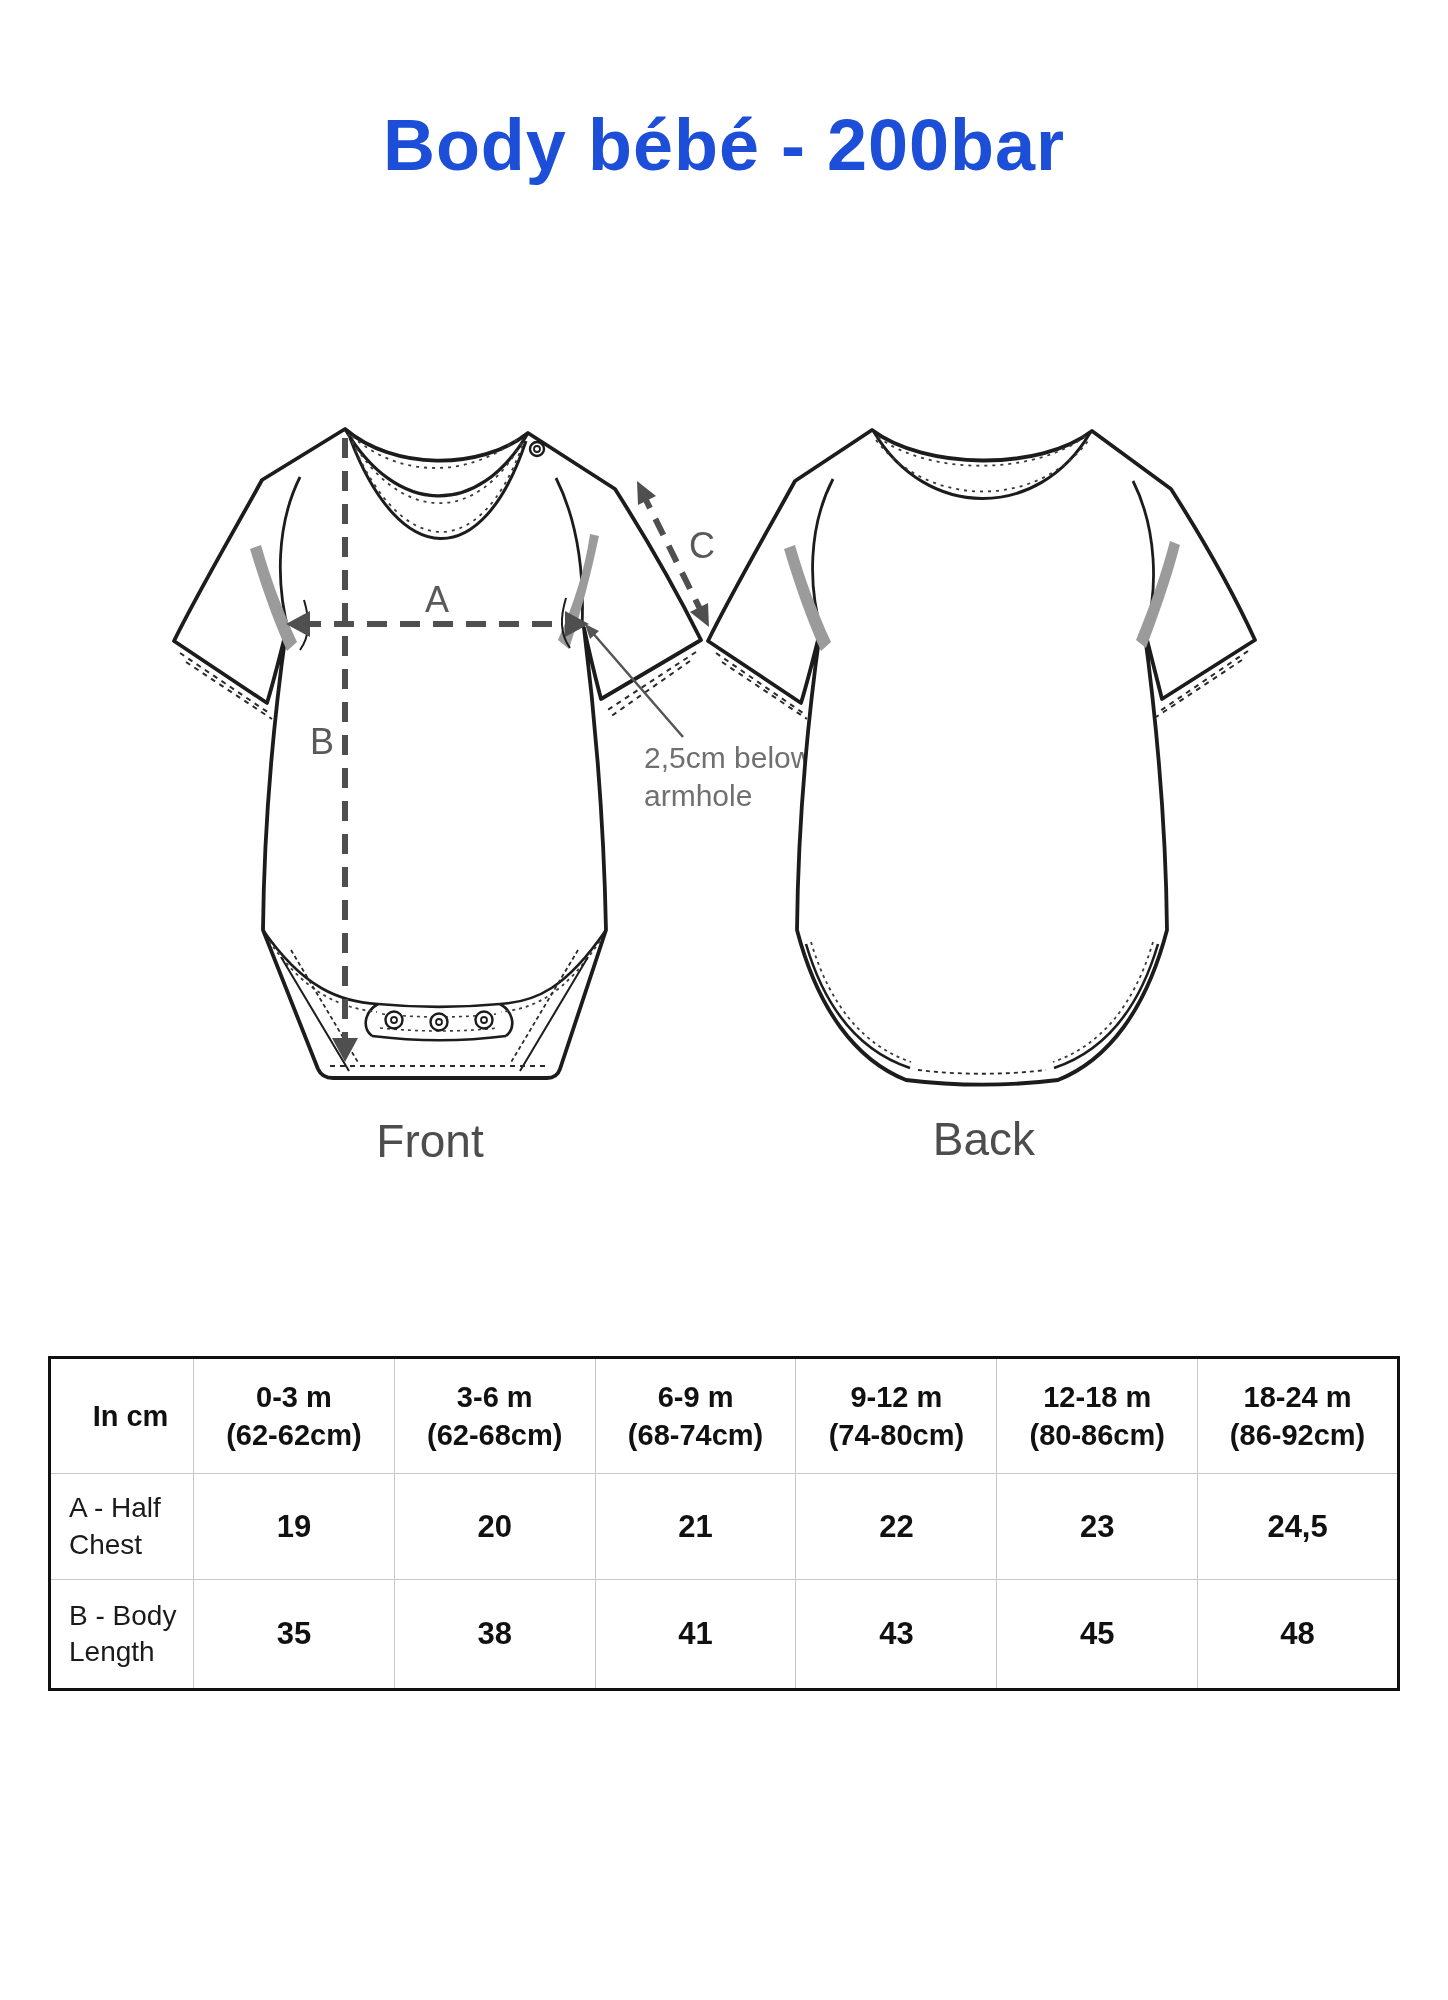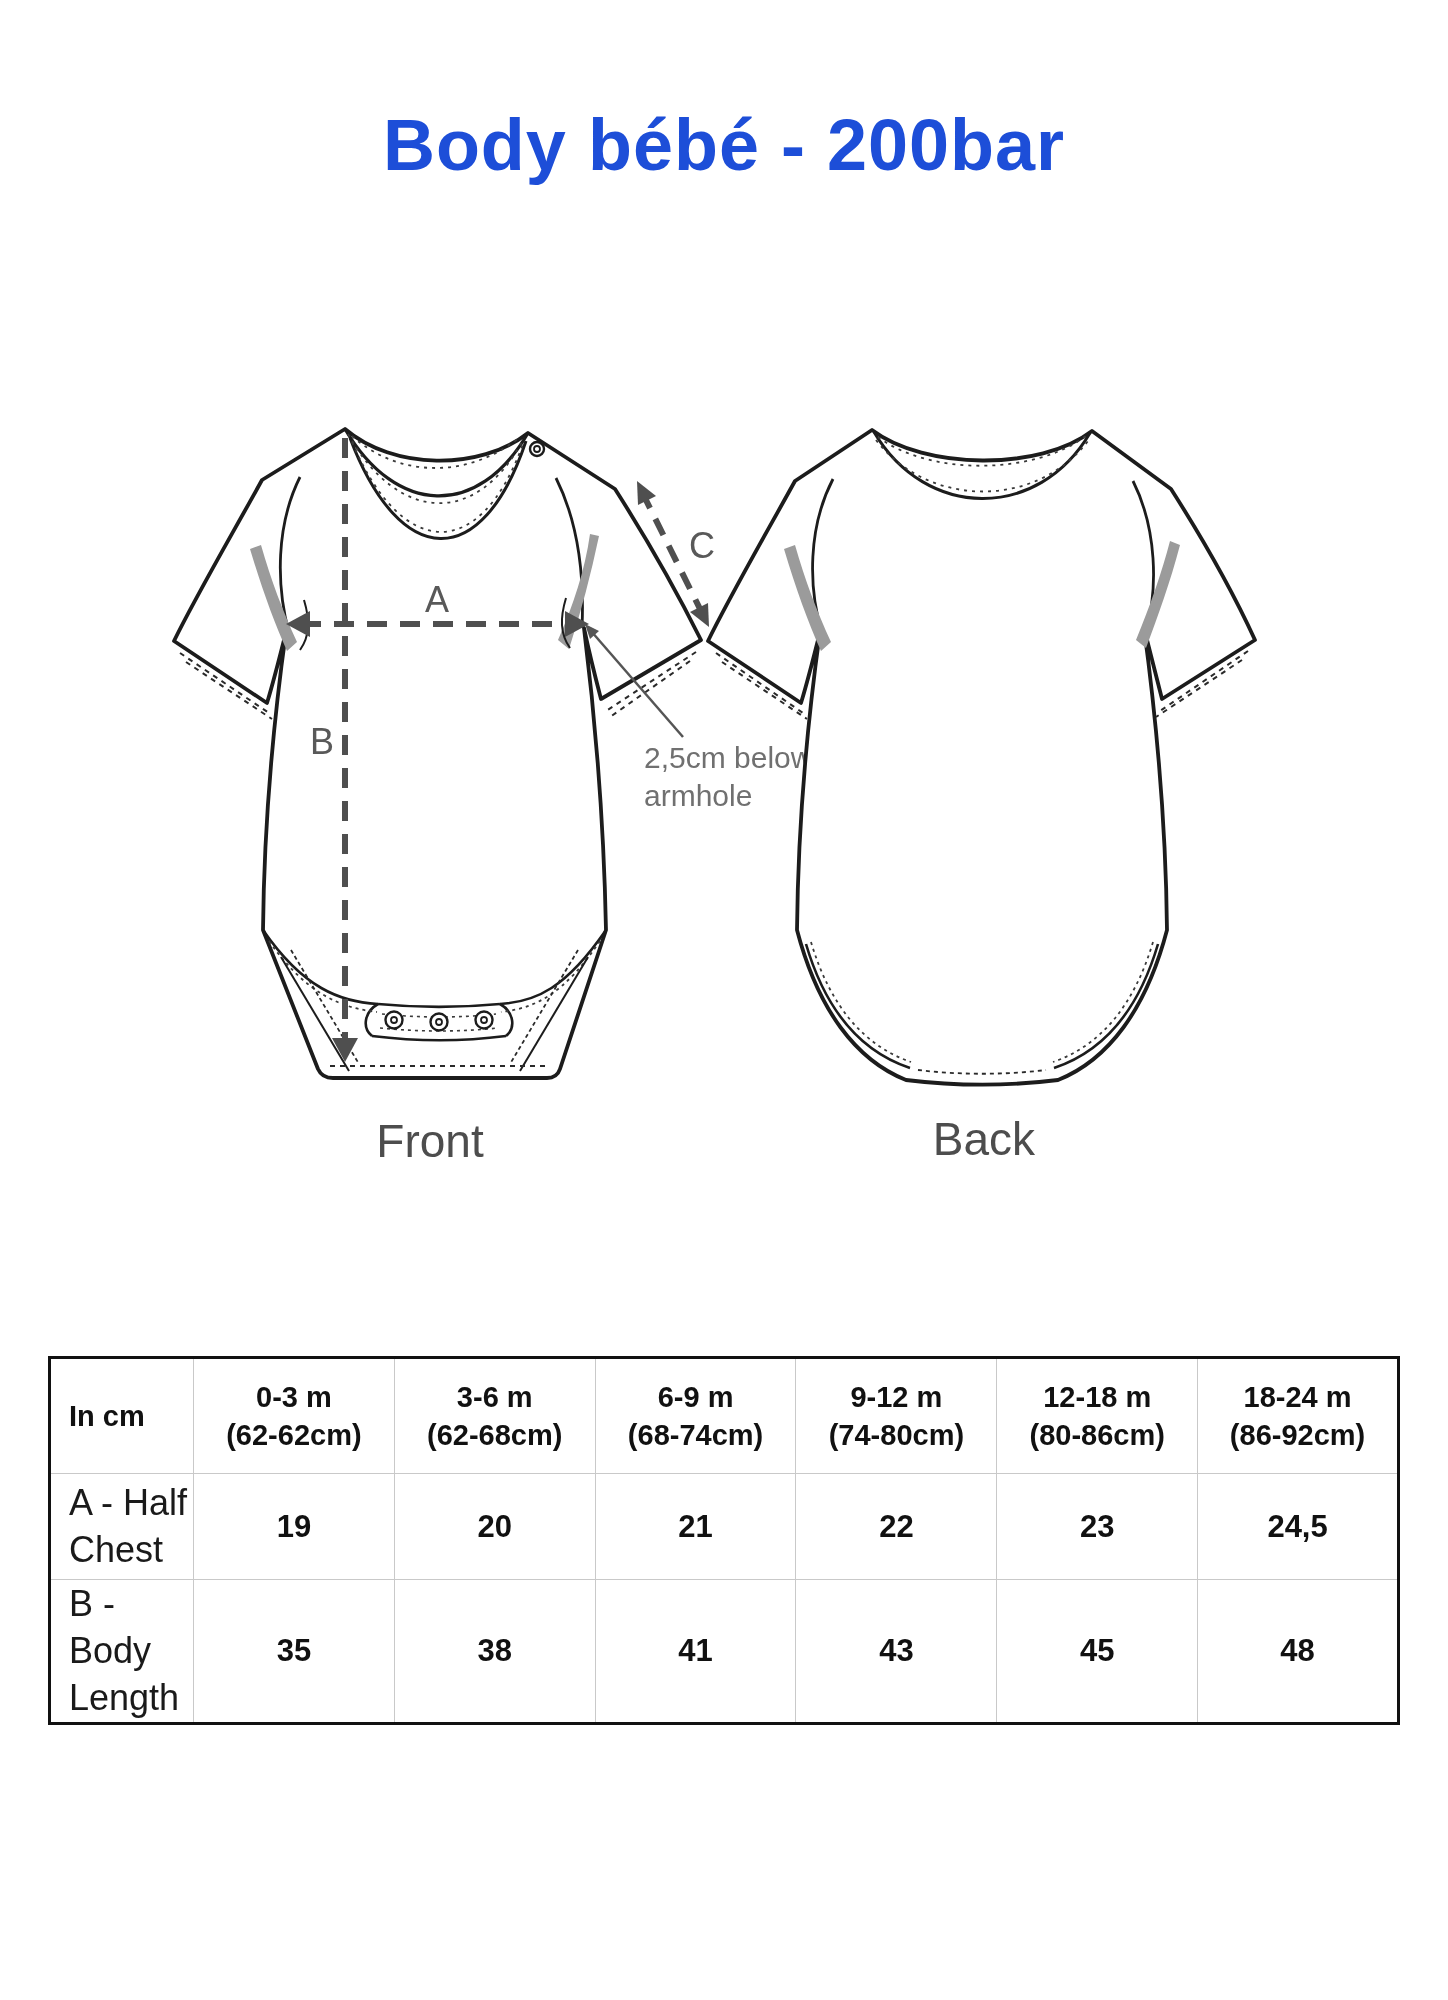--- a/index.html
+++ b/index.html
@@ -17,23 +17,23 @@
   .note-text{font-size:30px;fill:#707070;}
   
   .size-table{
     position:absolute;top:1356px;left:48px;width:1352px;
     border-collapse:collapse;table-layout:fixed;background:#fff;
     border:3px solid #111111;
   }
   .size-table .cell{border:1px solid #c9c9c9;vertical-align:middle;}
   .hrow{height:116px;}
   .r1{height:106px;} .r2{height:110px;} .r3{height:112px;}
-  .unit{font-size:29px;font-weight:700;text-align:left;padding-left:18px;}
+  .unit{font-size:29px;font-weight:700;text-align:center;padding-left:18px;}
   .chead{font-size:29px;font-weight:700;text-align:center;line-height:1.32;padding:0;}
-  .rlabel{font-size:36px;font-weight:400;text-align:left;padding-left:18px;line-height:1.3;color:#1a1a1a;}
+  .rlabel{font-size:28px;font-weight:400;text-align:left;padding-left:18px;line-height:1.3;color:#1a1a1a;}
   .val{font-size:31px;font-weight:700;text-align:center;}
   .c-label{width:144px;}
 </style>
 </head>
 <body>
 
 <div id="page">
 
   <div class="title">Body bébé - 200bar</div>
 

